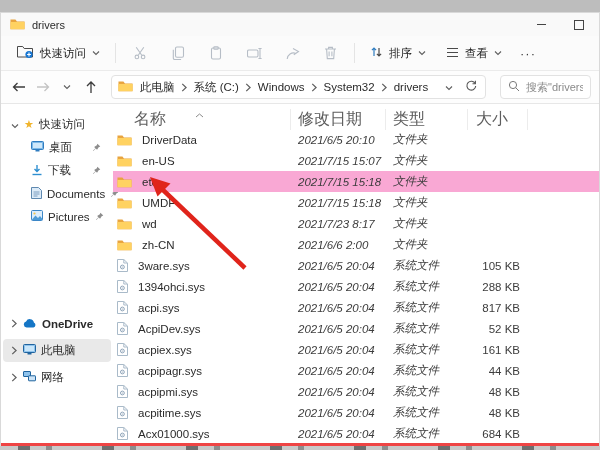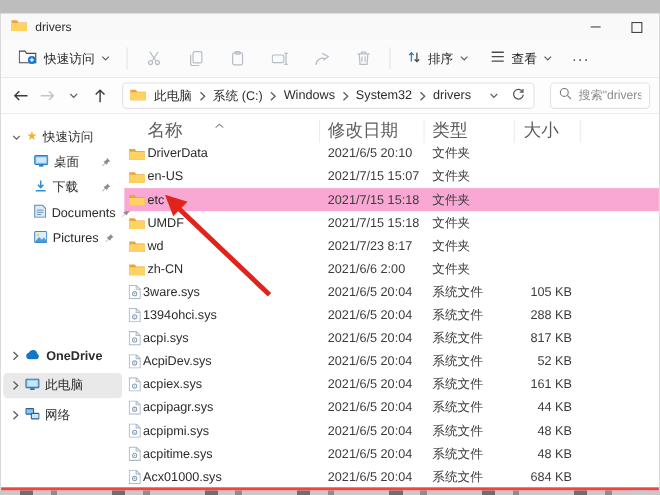--- a/index.html
+++ b/index.html
@@ -61,22 +61,22 @@
   .cols { display:grid; grid-template-columns:178px 95px 82px 60px; height:20px; margin-top:5px;
     font-size:16px; color:#5d5d5d; position:relative; }
   .colcell { display:flex; align-items:center; padding-left:7px; border-right:1px solid #ececec; }
   .colcell.c-name { padding-left:21px; }
   .colcell.c-size { padding-left:8px; }
   .sort-chev { position:absolute; left:82px; top:-5px; }
   .rows { }
   .row { display:grid; grid-template-columns:178px 95px 82px 60px; height:21px; font-size:11.5px; color:#2b2b2b; }
   .row.sel { background:#f9a8d4; }
   .cell { display:flex; align-items:center; overflow:hidden; white-space:nowrap; }
-  .cell.name { padding-left:4px; gap:2px; }
-  .cell.date,.cell.type { padding-left:7px; color:#3c3c3c; }
+  .cell.name { padding-left:4px; gap:10px; }
+  .cell.date,.cell.type { padding-left:7px; color:#3c3c3c;font-style:italic; }
   .cell.size { justify-content:flex-end; padding-right:8px; color:#3c3c3c; }
   .row .ic { display:flex; align-items:center; flex:0 0 auto; }
 
   
   .statusbar { position:absolute; left:0; top:430px; width:100%; height:16px; background:#fff;
     border-top:3px solid #ef4444; display:flex; align-items:center; padding:0 9px; font-size:10.5px; color:#3a3a3a; }
   .view-toggles { margin-left:auto; display:flex; gap:3px; align-items:center; }
   .vt { width:17px; height:14px; display:flex; align-items:center; justify-content:center; border-radius:2px; }
   .vt.active { border:1px solid #8fc4e8; background:#e8f4fc; }
 

